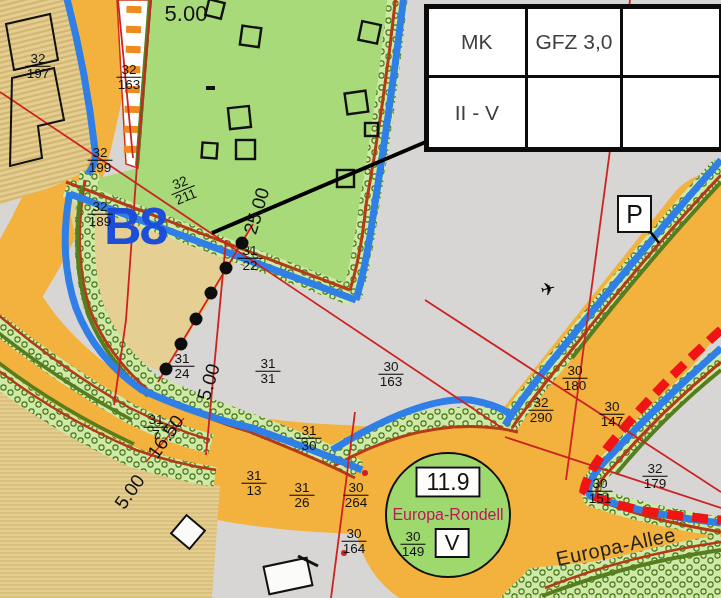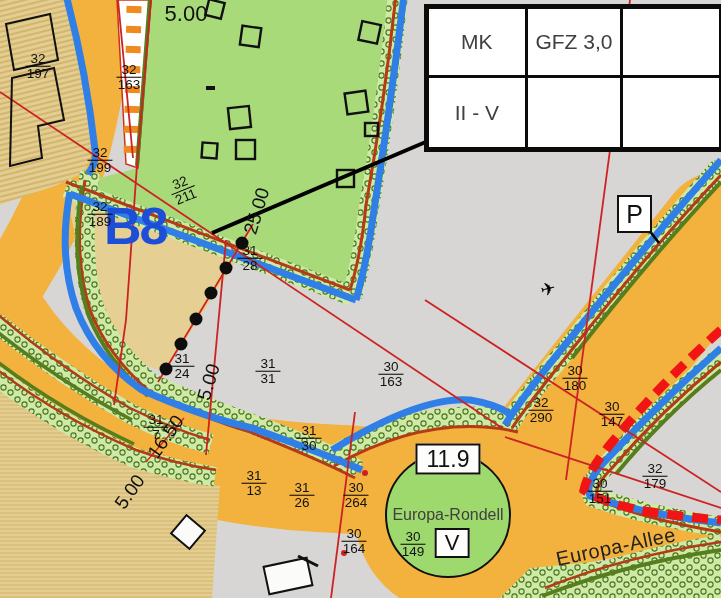--- a/index.html
+++ b/index.html
@@ -17,24 +17,24 @@
   .legend{position:absolute;left:424px;top:4px;width:290px;height:138px;background:#fff;
           border:5px solid #0b0b0b;display:grid;grid-template-columns:34% 33% 33%;
           grid-template-rows:50% 50%;}
   .legend .cell{display:flex;align-items:center;justify-content:center;font-size:21px;color:#404040;
           border-right:3px solid #0b0b0b;border-bottom:3px solid #0b0b0b;}
   .legend .cell:nth-child(3n){border-right:none;font-style:italic;}
   .legend .cell:nth-child(n+4){border-bottom:none;text-align:center;}
   .pbox{position:absolute;left:617px;top:195px;width:31px;height:34px;background:#fff;
         border:2.5px solid #111;display:flex;align-items:center;justify-content:center;
         font-size:25px;color:#111;}
-  .rondell-val{position:absolute;left:448px;top:459px;transform:translate(-50%,-50%);
+  .rondell-val{position:absolute;left:448px;top:482px;transform:translate(-50%,-50%);
         background:#fdfdfb;border:2px solid #111;padding:0 9px;font-size:23px;color:#111;}
   .rondell-name{position:absolute;left:448px;top:515px;transform:translate(-50%,-50%);
-        font-size:16px;color:#404040;white-space:nowrap;}
+        font-size:16px;color:#be185d;white-space:nowrap;}
   .vbox{position:absolute;left:452px;top:543px;transform:translate(-50%,-50%);
         background:#fdfdfb;border:2px solid #111;padding:0 8px;font-size:22px;color:#111;}
   .rfrac{left:413px;top:544px;}
   .street{position:absolute;left:616px;top:547px;transform:translate(-50%,-50%) rotate(-12deg);
         font-size:20px;color:#222;letter-spacing:.5px;white-space:nowrap;}
   .aircraft{position:absolute;left:548px;top:289px;transform:translate(-50%,-50%) rotate(-14deg);
         font-size:18px;color:#000;}
 </style>
 </head>
 <body>
@@ -220,21 +220,21 @@
         <div class="plabel" style="left: 100px; top: 214px; transform: translate(-50%, -50%) rotate(0deg);">
           <span class="num">32</span>
           <span class="den">189</span>
         </div>
         <div class="plabel" style="left: 183px; top: 190px; transform: translate(-50%, -50%) rotate(-22deg);">
           <span class="num">32</span>
           <span class="den">211</span>
         </div>
         <div class="plabel" style="left: 250px; top: 258px; transform: translate(-50%, -50%) rotate(0deg);">
           <span class="num">31</span>
-          <span class="den">28</span>
+          <span class="den">22</span>
         </div>
         <div class="plabel" style="left: 182px; top: 366px; transform: translate(-50%, -50%) rotate(0deg);">
           <span class="num">31</span>
           <span class="den">24</span>
         </div>
         <div class="plabel" style="left: 268px; top: 371px; transform: translate(-50%, -50%) rotate(0deg);">
           <span class="num">31</span>
           <span class="den">31</span>
         </div>
         <div class="plabel" style="left: 391px; top: 374px; transform: translate(-50%, -50%) rotate(0deg);">

